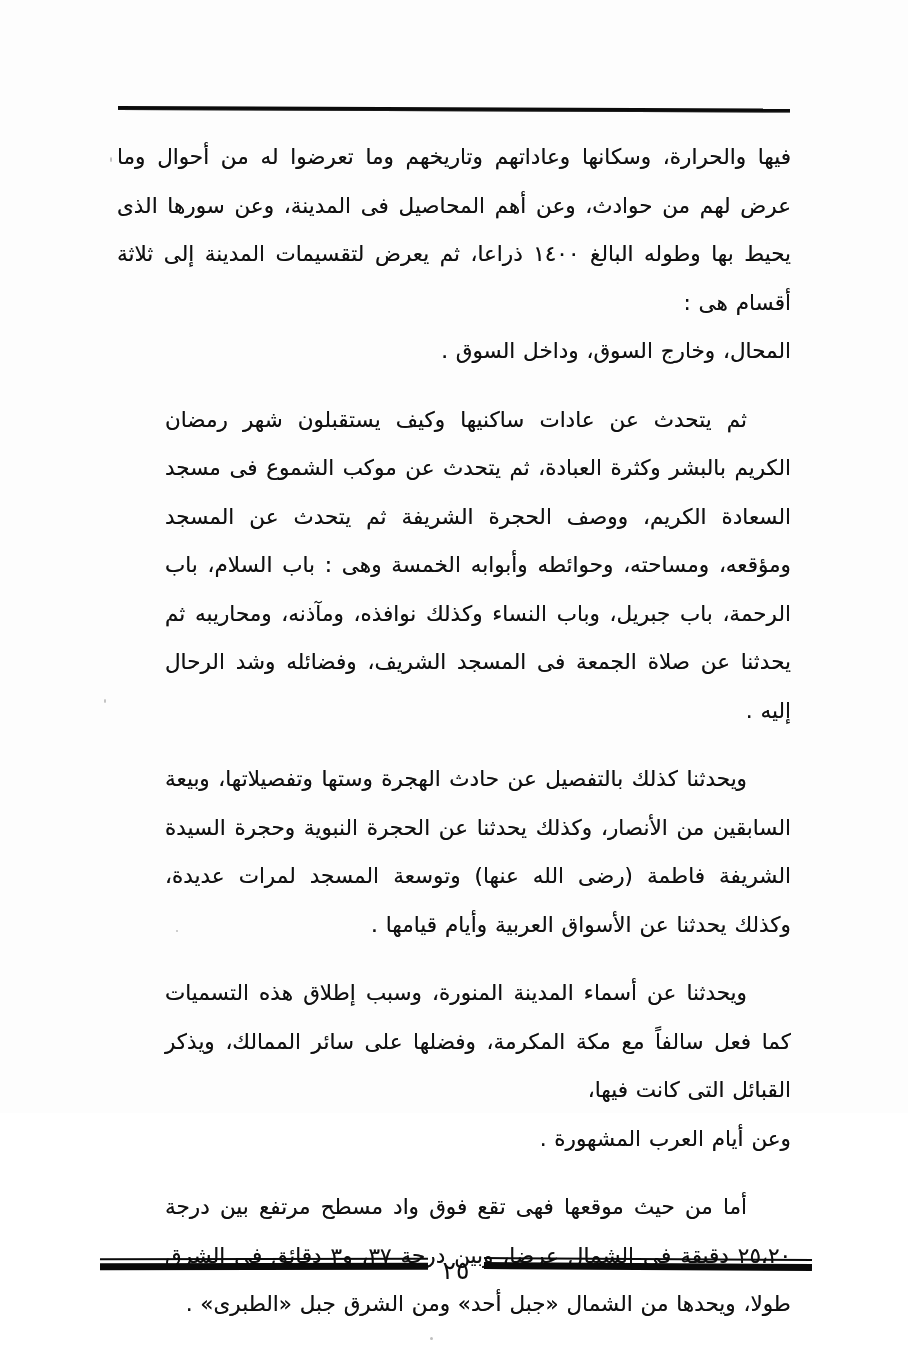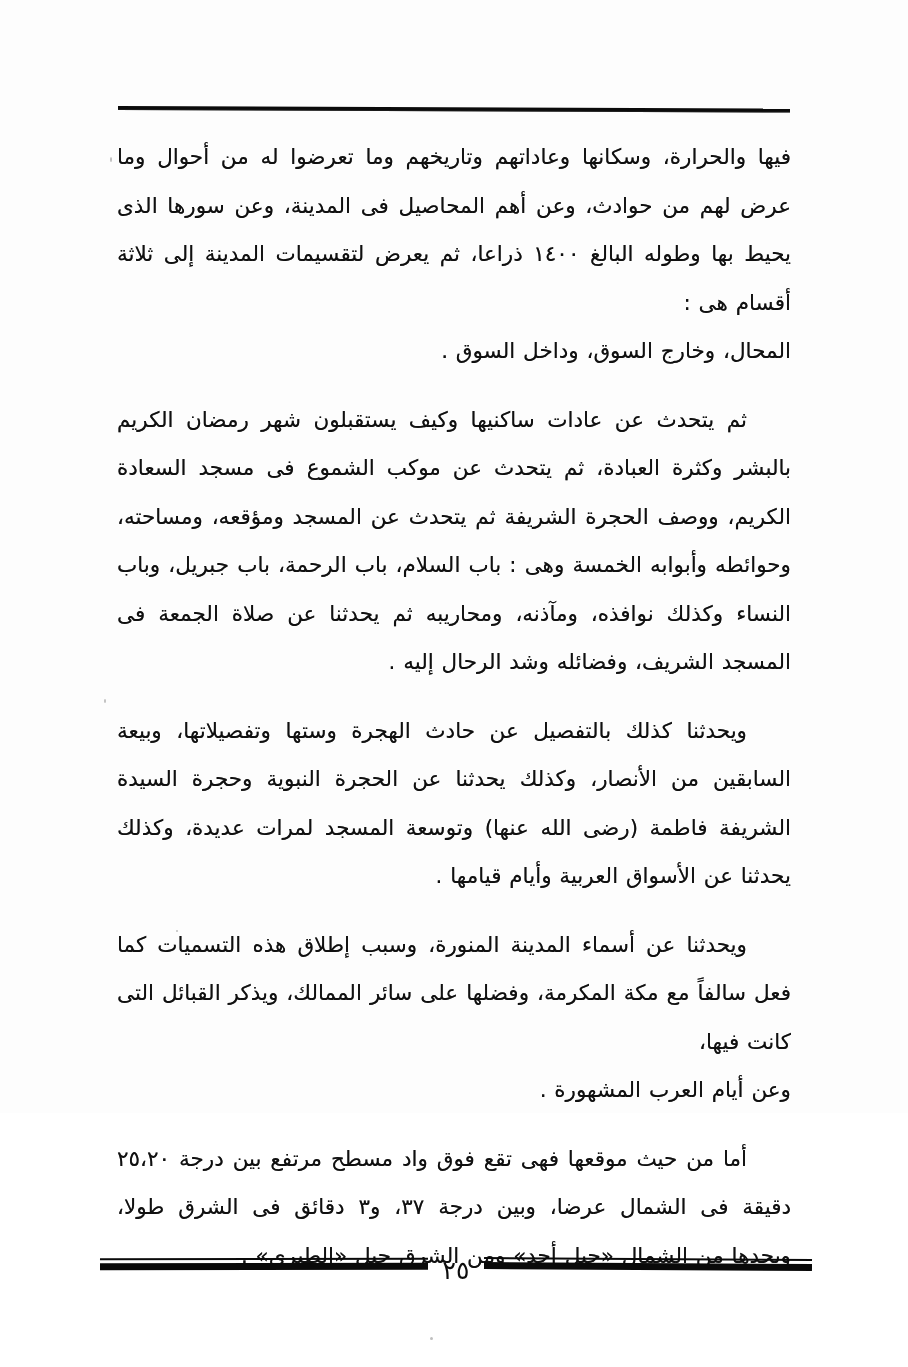--- a/index.html
+++ b/index.html
@@ -62,20 +62,21 @@
     line-height: 48.5px;
     color: #101010;
     letter-spacing: 0px;
     word-spacing: 1px;
     text-indent: 0;
     font-family: "DejaVu Sans", "Liberation Sans", sans-serif;
     -webkit-font-smoothing: none;
   }
   .para.indent {
     text-indent: 44px;
+    margin-left: 48px;
   }
   .para.last-center {
     margin-bottom: 0;
   }
 
   
   .para .tail {
     display: block;
     text-align: center;
     text-indent: 0;

